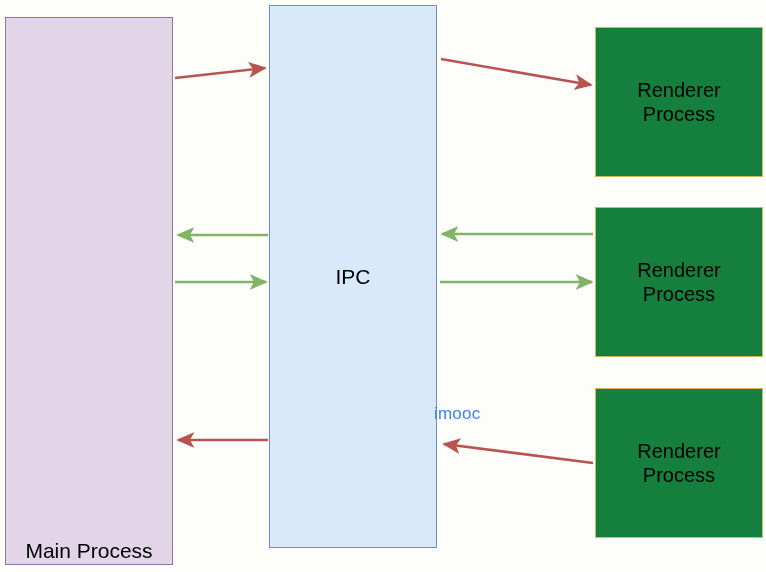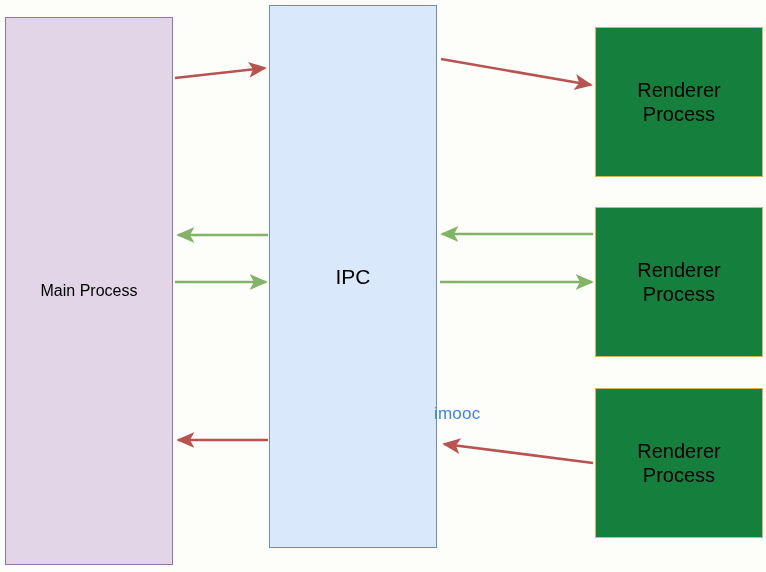--- a/index.html
+++ b/index.html
@@ -36,21 +36,22 @@
   }
 
   
   .node-main {
     left: 5px;
     top: 17px;
     width: 168px;
     height: 548px;
     background: #e1d5e7;
     border-color: #9673a6;
-    font-size: 16px;
+    font-size: 21px;
+    align-items: flex-end;
   }
 
   
   .node-ipc {
     left: 269px;
     top: 5px;
     width: 168px;
     height: 543px;
     background: #dae8fc;
     border-color: #6c8ebf;

